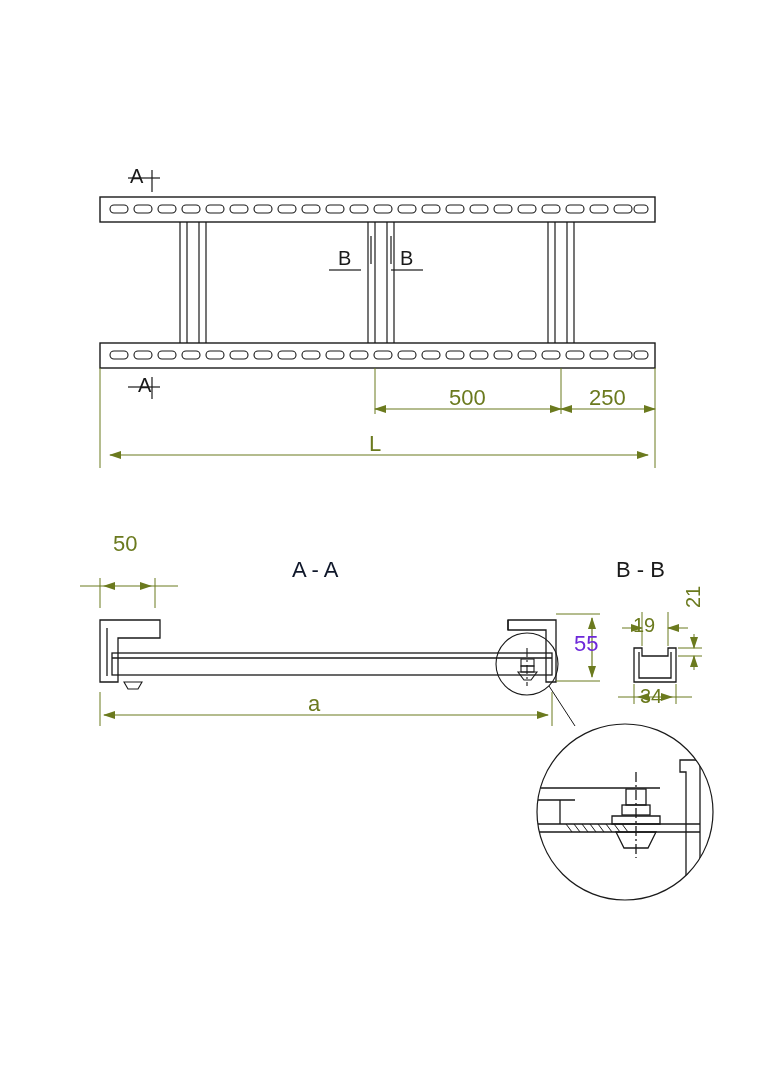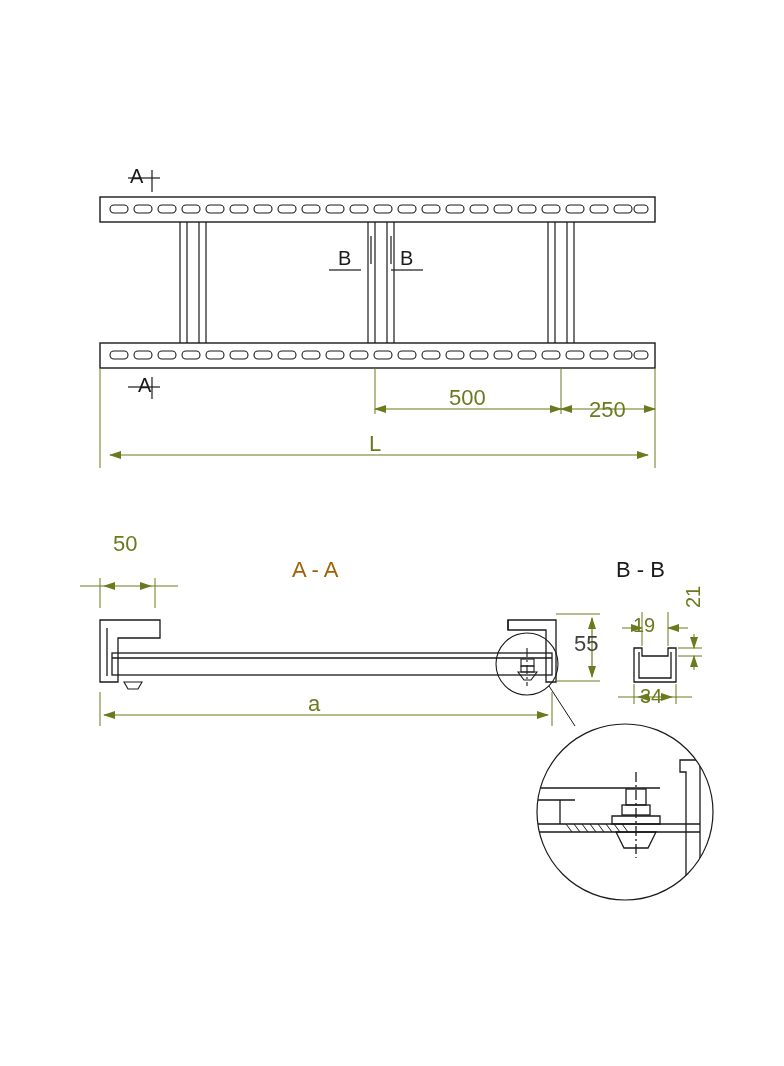--- a/index.html
+++ b/index.html
@@ -289,27 +289,27 @@
       </g>
     </g>
   </svg>
 
   <div class="lbl" style="left:130px; top:166px; font-size:20px; color:#1a1a1a;">A</div>
   <div class="lbl" style="left:138px; top:375px; font-size:20px; color:#1a1a1a;">A</div>
   <div class="lbl" style="left:338px; top:248px; font-size:20px; color:#1a1a1a;">B</div>
   <div class="lbl" style="left:400px; top:248px; font-size:20px; color:#1a1a1a;">B</div>
 
   <div class="lbl" style="left:449px; top:387px; font-size:22px; color:#6b7a1e;text-align:center;">500</div>
-  <div class="lbl" style="left:589px; top:387px; font-size:22px; color:#6b7a1e;margin-top:12px;">250</div>
+  <div class="lbl" style="left:589px; top:387px; font-size:22px; color:#6b7a1e;">250</div>
   <div class="lbl" style="left:369px; top:433px; font-size:22px; color:#6b7a1e;">L</div>
 
-  <div class="lbl" style="left:292px; top:559px; font-size:22px; color:#a16207;">A - A</div>
+  <div class="lbl" style="left:292px; top:559px; font-size:22px; color:#0f172a;">A - A</div>
   <div class="lbl" style="left:616px; top:559px; font-size:22px; color:#1a1a1a;text-align:right;">B - B</div>
 
   <div class="lbl" style="left:113px; top:533px; font-size:22px; color:#6b7a1e;">50</div>
   <div class="lbl" style="left:308px; top:693px; font-size:22px; color:#6b7a1e;">a</div>
-  <div class="lbl" style="left:574px; top:633px; font-size:22px; color:#404040;">55</div>
+  <div class="lbl" style="left:574px; top:633px; font-size:22px; color:#6d28d9;">55</div>
 
   <div class="lbl" style="left:633px; top:615px; font-size:20px; color:#6b7a1e;">19</div>
   <div class="lbl" style="left:683px; top:608px; font-size:20px; color:#6b7a1e; transform:rotate(-90deg); transform-origin:left top;">21</div>
   <div class="lbl" style="left:640px; top:686px; font-size:20px; color:#6b7a1e;">34</div>
 
 </div>
 
 </body></html>

